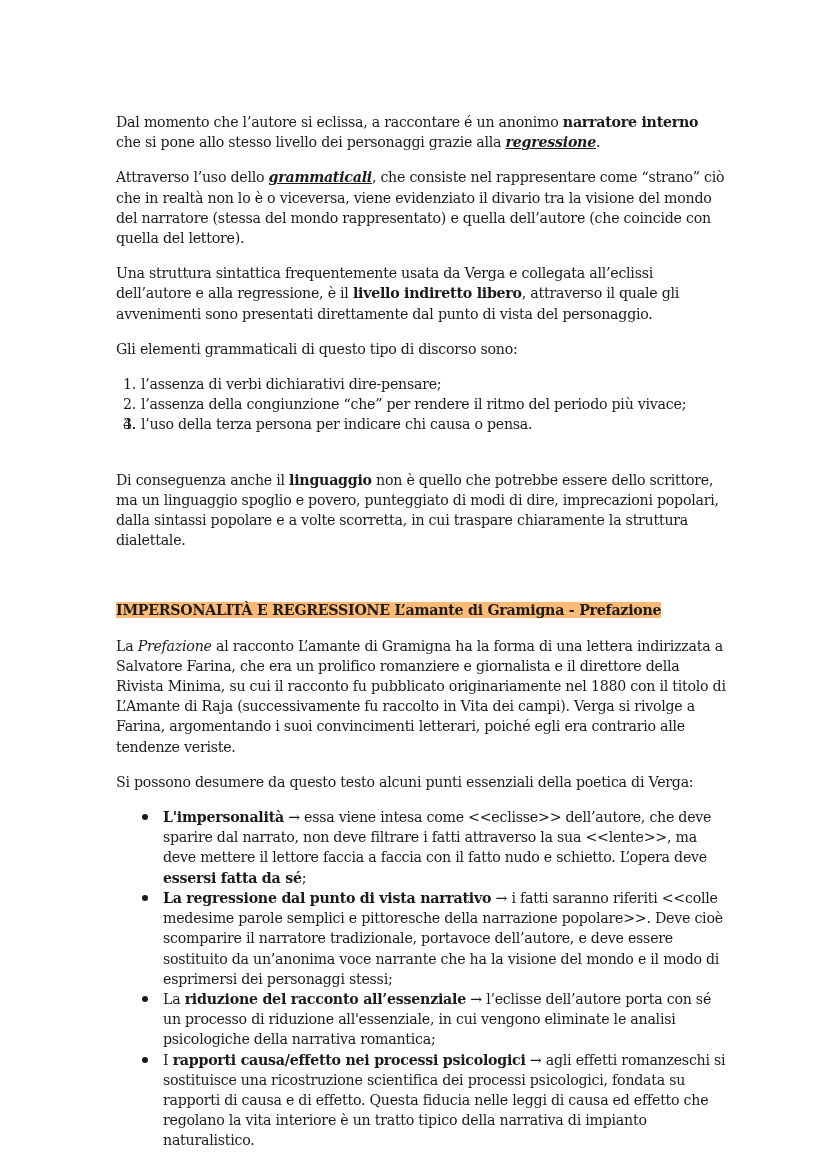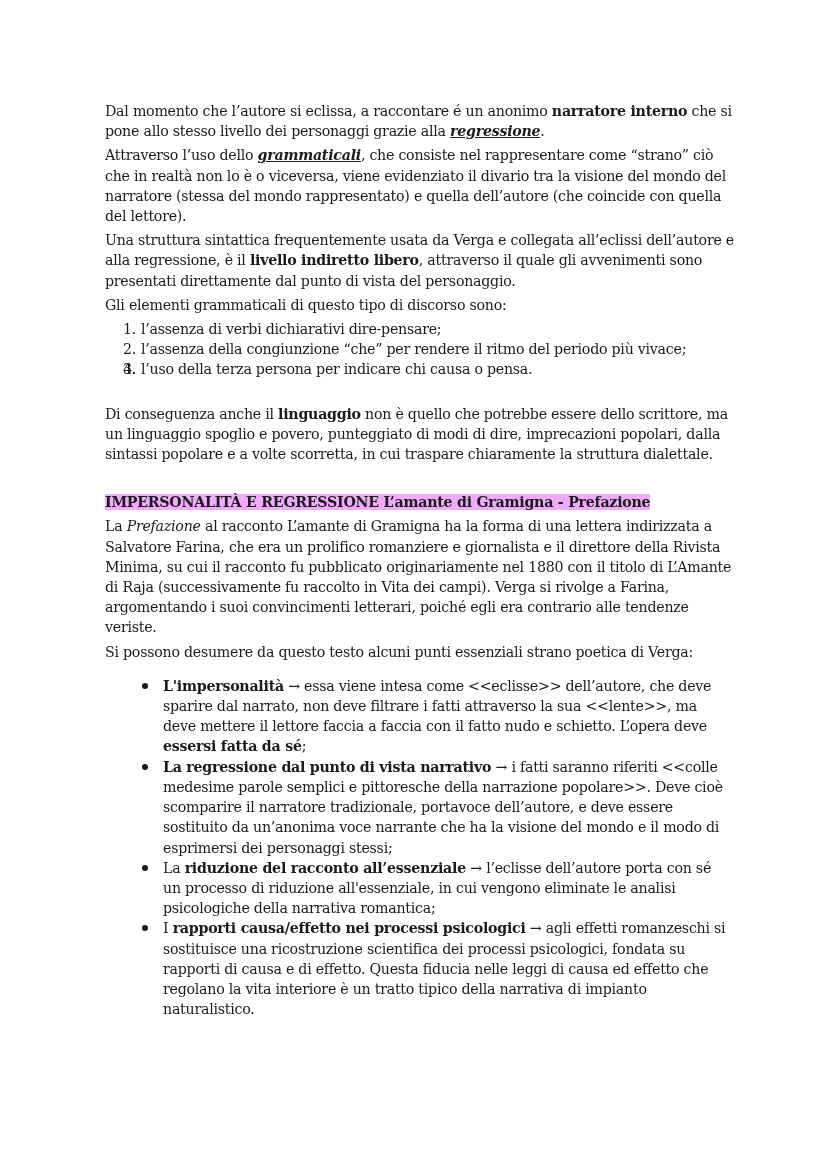--- a/index.html
+++ b/index.html
@@ -6,28 +6,28 @@
     body {
       width: 828px; height: 1169px; overflow: hidden; position: relative;
       font-family: "DejaVu Serif", "Liberation Serif", serif;
       color: #1b1b1b;
     }
     .page {
       position: absolute; left: 101px; top: 97px; width: 640px;
       font-size: 14.2px; line-height: 20.2px;
       letter-spacing: -0.25px;
     }
-    .page p { margin: 4px; }
+    .page p { margin: 15px; }
     .gap { height: 20px; }
     b { font-weight: bold; }
     .bu { font-weight: bold; font-style: italic; text-decoration: underline; }
     ol.num { margin: 0; padding-left: 40px; list-style: none; }
     ol.num li { position: relative; padding-left: 0; }
     ol.num li .n { position: absolute; left: -18px; }
-    .heading { display: inline; background: #f0abfc; font-weight: bold; }
+    .heading { display: inline; background: #fdba74; font-weight: bold; }
     ul.bul { margin: 14px; padding-left: 48px; list-style: none; }
     ul.bul li { position: relative; }
     ul.bul li .dot {
       position: absolute; left: -21px; top: 7px; width: 6px; height: 6px;
       border-radius: 50%; background: #1b1b1b;
     }
   </style>
 </head>
 <body>
 
@@ -51,21 +51,21 @@
   <div class="gap"></div>
 
   <p><span>Di conseguenza anche il </span><b>linguaggio</b><span> non è quello che potrebbe essere dello scrittore, ma un linguaggio spoglio e povero, punteggiato di modi di dire, imprecazioni popolari, dalla sintassi popolare e a volte scorretta, in cui traspare chiaramente la struttura dialettale.</span></p>
 
   <div class="gap"></div>
 
   <p><span class="heading">IMPERSONALITÀ E REGRESSIONE L’amante di Gramigna - Prefazione</span></p>
 
   <p><span>La </span><i>Prefazione</i><span> al racconto L’amante di Gramigna ha la forma di una lettera indirizzata a Salvatore Farina, che era un prolifico romanziere e giornalista e il direttore della Rivista Minima, su cui il racconto fu pubblicato originariamente nel 1880 con il titolo di L’Amante di Raja (successivamente fu raccolto in Vita dei campi). Verga si rivolge a Farina, argomentando i suoi convincimenti letterari, poiché egli era contrario alle tendenze veriste.</span></p>
 
-  <p>Si possono desumere da questo testo alcuni punti essenziali strano poetica di Verga:</p>
+  <p>Si possono desumere da questo testo alcuni punti essenziali della poetica di Verga:</p>
 
   <ul class="bul">
     <li><span class="dot"></span><span></span><b>L'impersonalità</b><span> → </span><span> essa viene intesa come &lt;&lt;eclisse&gt;&gt; dell’autore, che deve sparire dal narrato, non deve filtrare i fatti attraverso la sua &lt;&lt;lente&gt;&gt;, ma deve mettere il lettore faccia a faccia con il fatto nudo e schietto. L’opera deve </span><b>essersi fatta da sé</b><span>;</span></li>
     <li><span class="dot"></span><span></span><b>La regressione dal punto di vista narrativo</b><span> → </span><span>i fatti saranno riferiti &lt;&lt;colle medesime parole semplici e pittoresche della narrazione popolare&gt;&gt;. Deve cioè scomparire il narratore tradizionale, portavoce dell’autore, e deve essere sostituito da un’anonima voce narrante che ha la visione del mondo e il modo di esprimersi dei personaggi stessi;</span></li>
     <li><span class="dot"></span><span>La </span><b>riduzione del racconto all’essenziale</b><span> → </span><span>l’eclisse dell’autore porta con sé un processo di riduzione all'essenziale, in cui vengono eliminate le analisi psicologiche della narrativa romantica;</span></li>
     <li><span class="dot"></span><span>I </span><b>rapporti causa/effetto nei processi psicologici</b><span> → </span><span>agli effetti romanzeschi si sostituisce una ricostruzione scientifica dei processi psicologici, fondata su rapporti di causa e di effetto. Questa fiducia nelle leggi di causa ed effetto che regolano la vita interiore è un tratto tipico della narrativa di impianto naturalistico.</span></li>
   </ul>
 
 </div>
 

